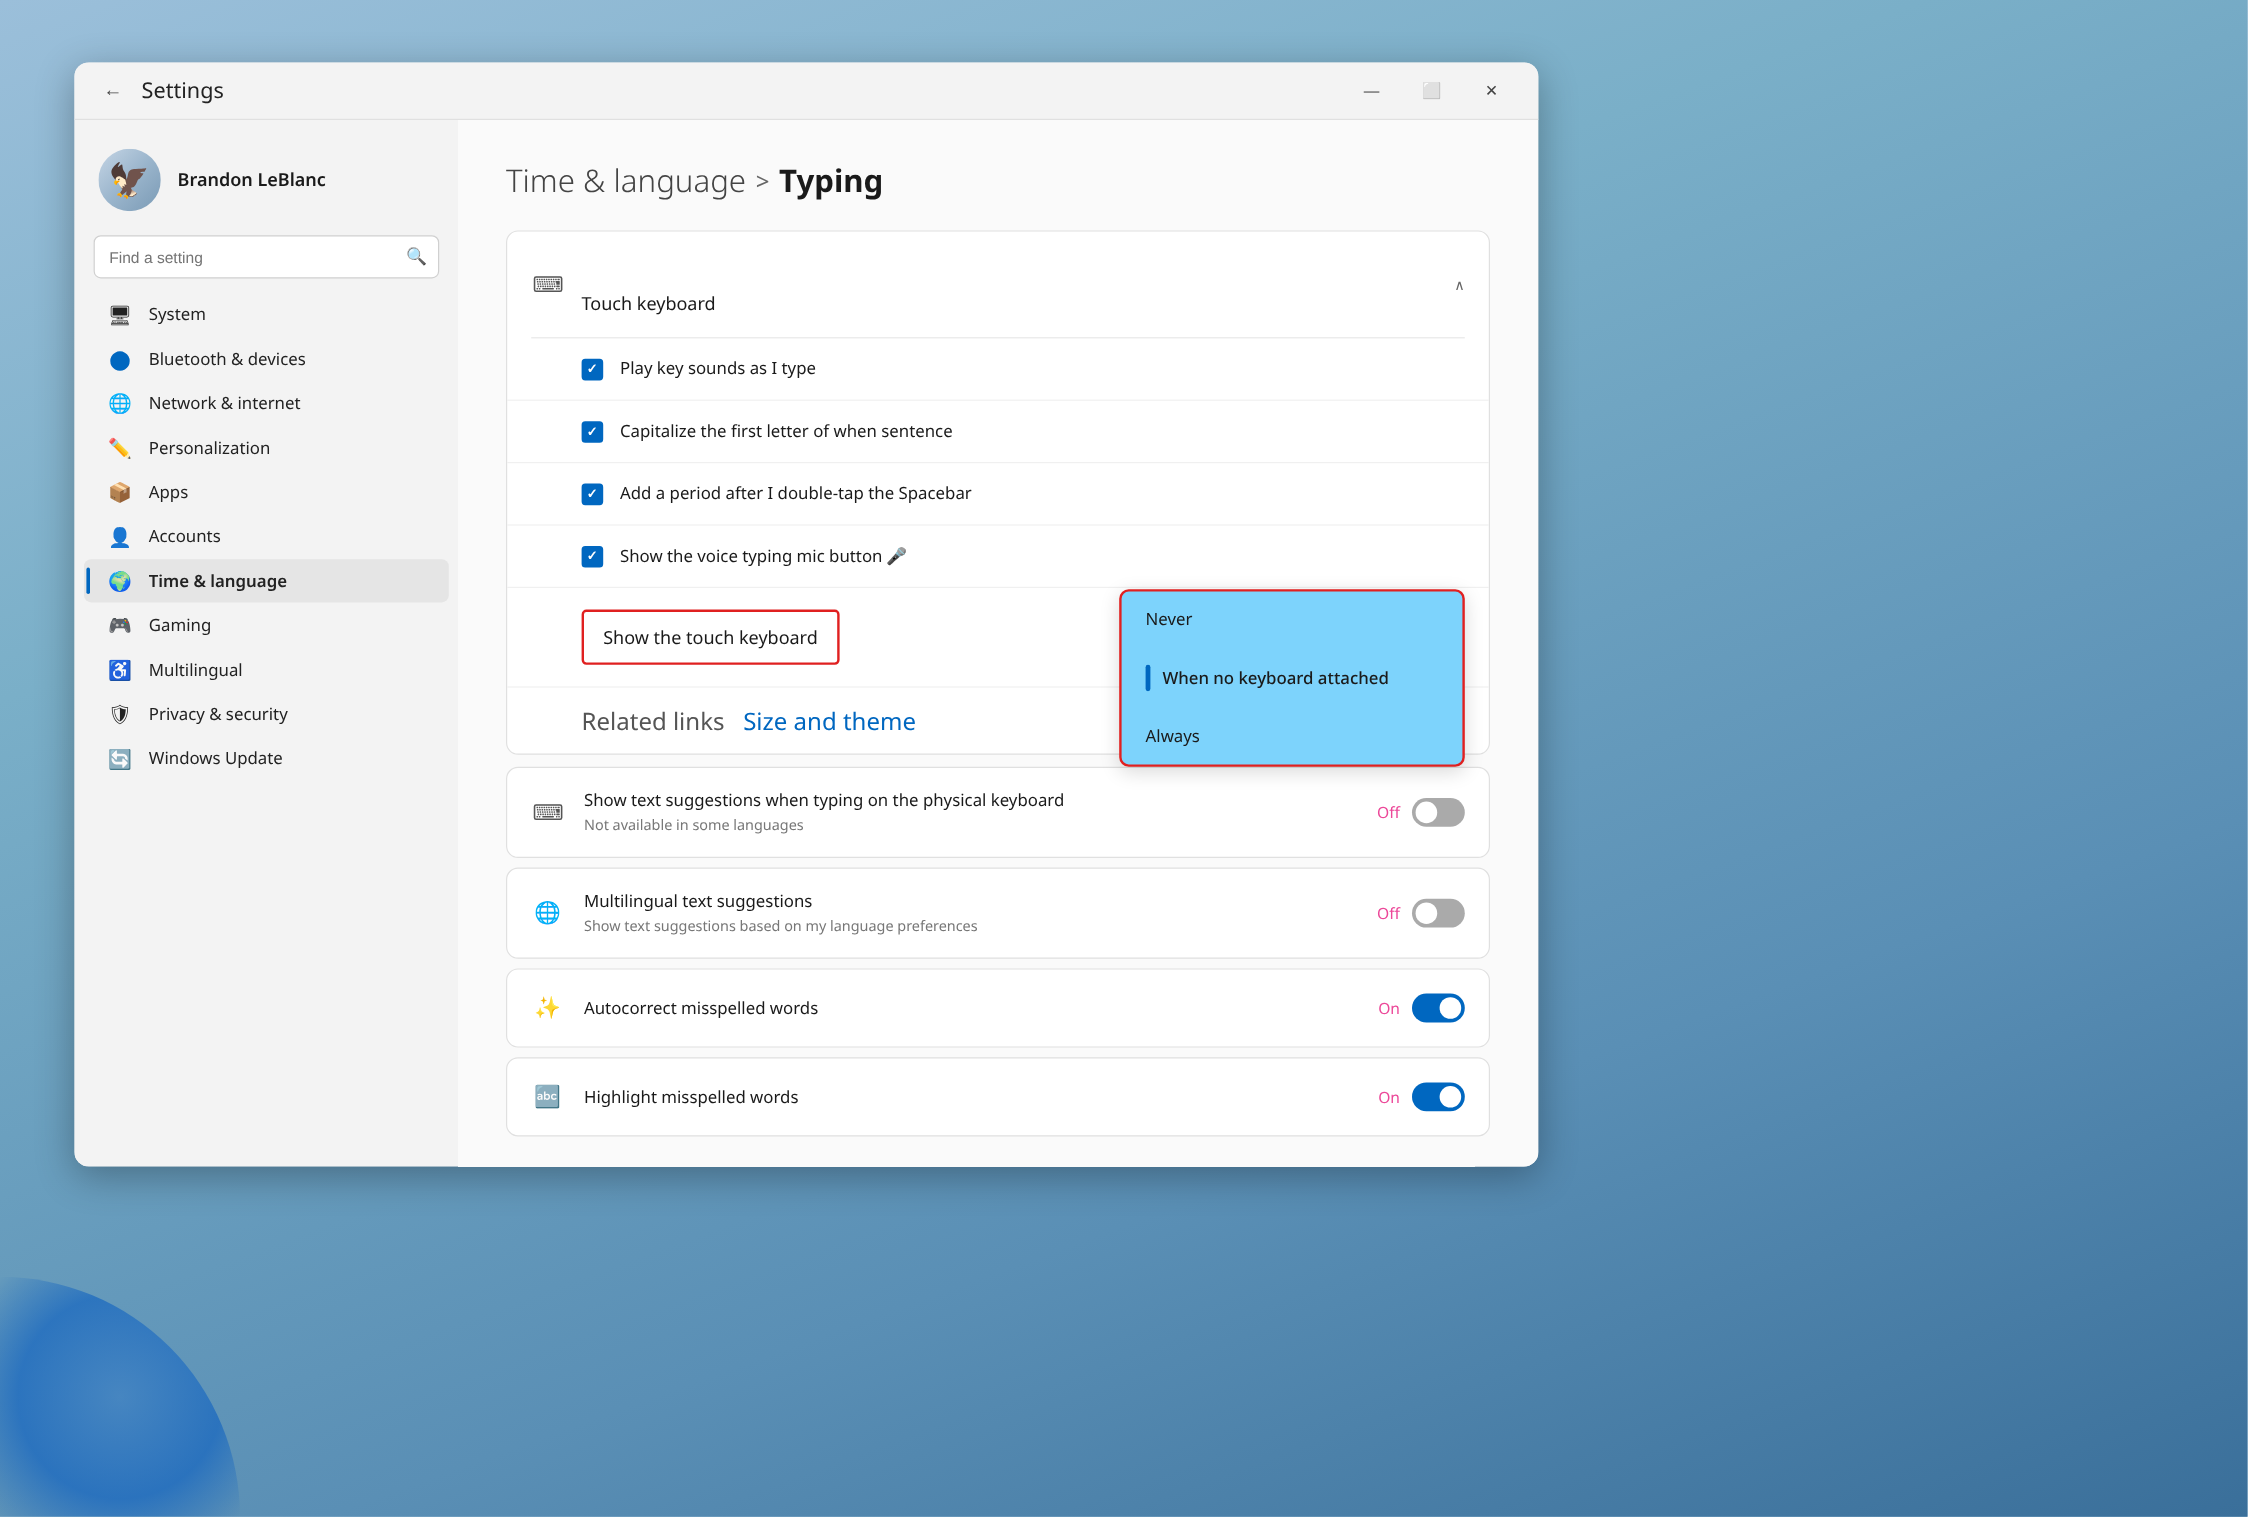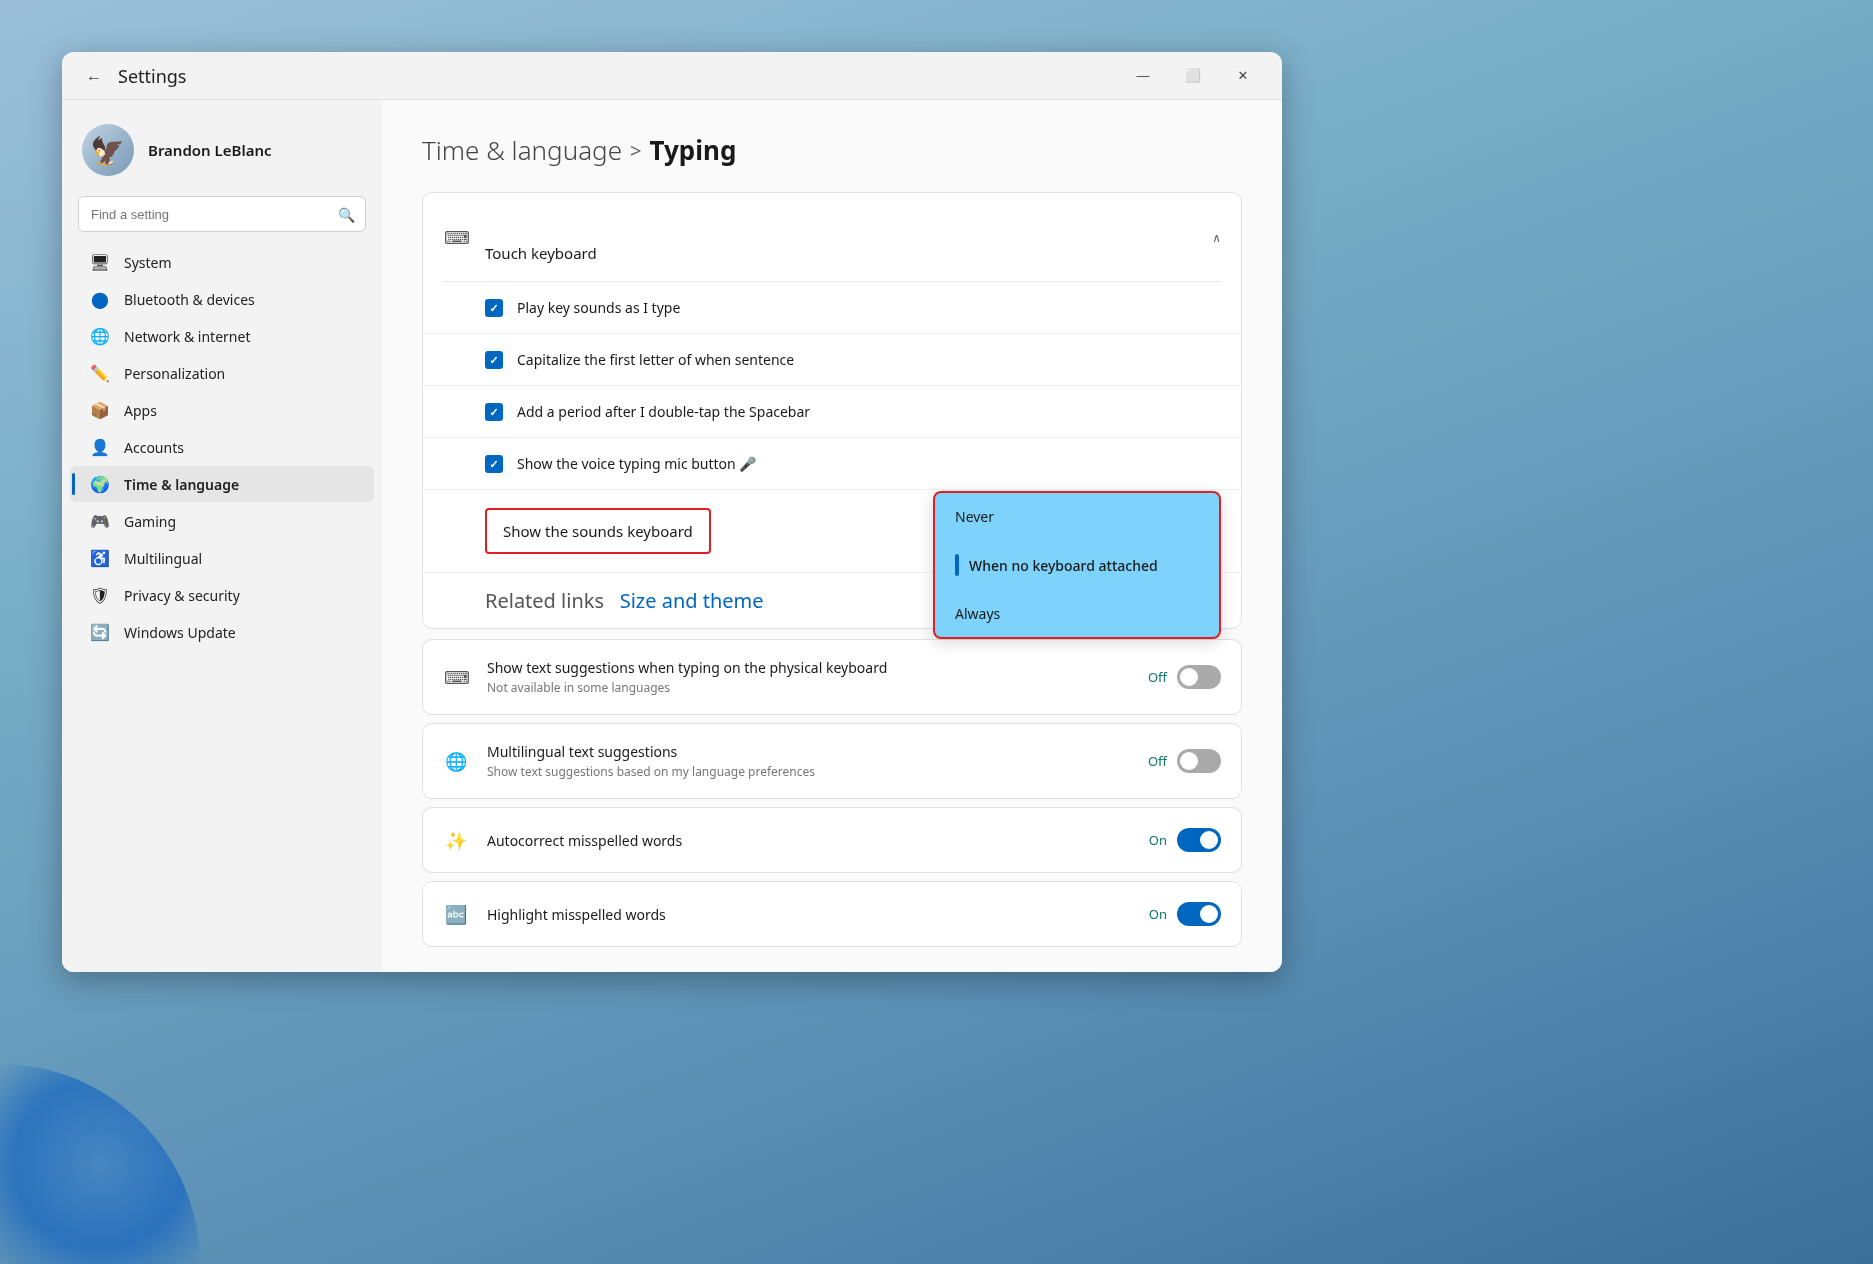--- a/index.html
+++ b/index.html
@@ -341,21 +341,21 @@
       color: #777;
       margin-top: 2px;
     }
     .setting-row-right {
       display: flex;
       align-items: center;
       gap: 10px;
     }
     .toggle-label {
       font-size: 13px;
-      color: #0f766e;
+      color: #ec4899;
     }
     .toggle {
       width: 44px; height: 24px;
       border-radius: 12px;
       cursor: pointer;
       position: relative;
       flex-shrink: 0;
     }
     .toggle.off {
       background: #aaa;
@@ -511,21 +511,21 @@
 
           <div class="checkbox-row" style="border-bottom: 1px solid #f0f0f0;">
             <div class="cb">
               <span class="cb-check">✓</span>
             </div>
             <span class="cb-label">Show the voice typing mic button 🎤</span>
           </div>
 
           <div class="touch-kb-row" style="overflow:visible;">
             <div class="touch-kb-label-box">
-              <span class="touch-kb-label">Show the sounds keyboard</span>
+              <span class="touch-kb-label">Show the touch keyboard</span>
             </div>
 
             <div class="dropdown-wrapper">
               <div class="dropdown-box">
                 <div class="dropdown-item">
                   <span>Never</span>
                 </div>
                 <div class="dropdown-item selected">
                   <div class="dropdown-item-indicator"></div>
                   <span>When no keyboard attached</span>

